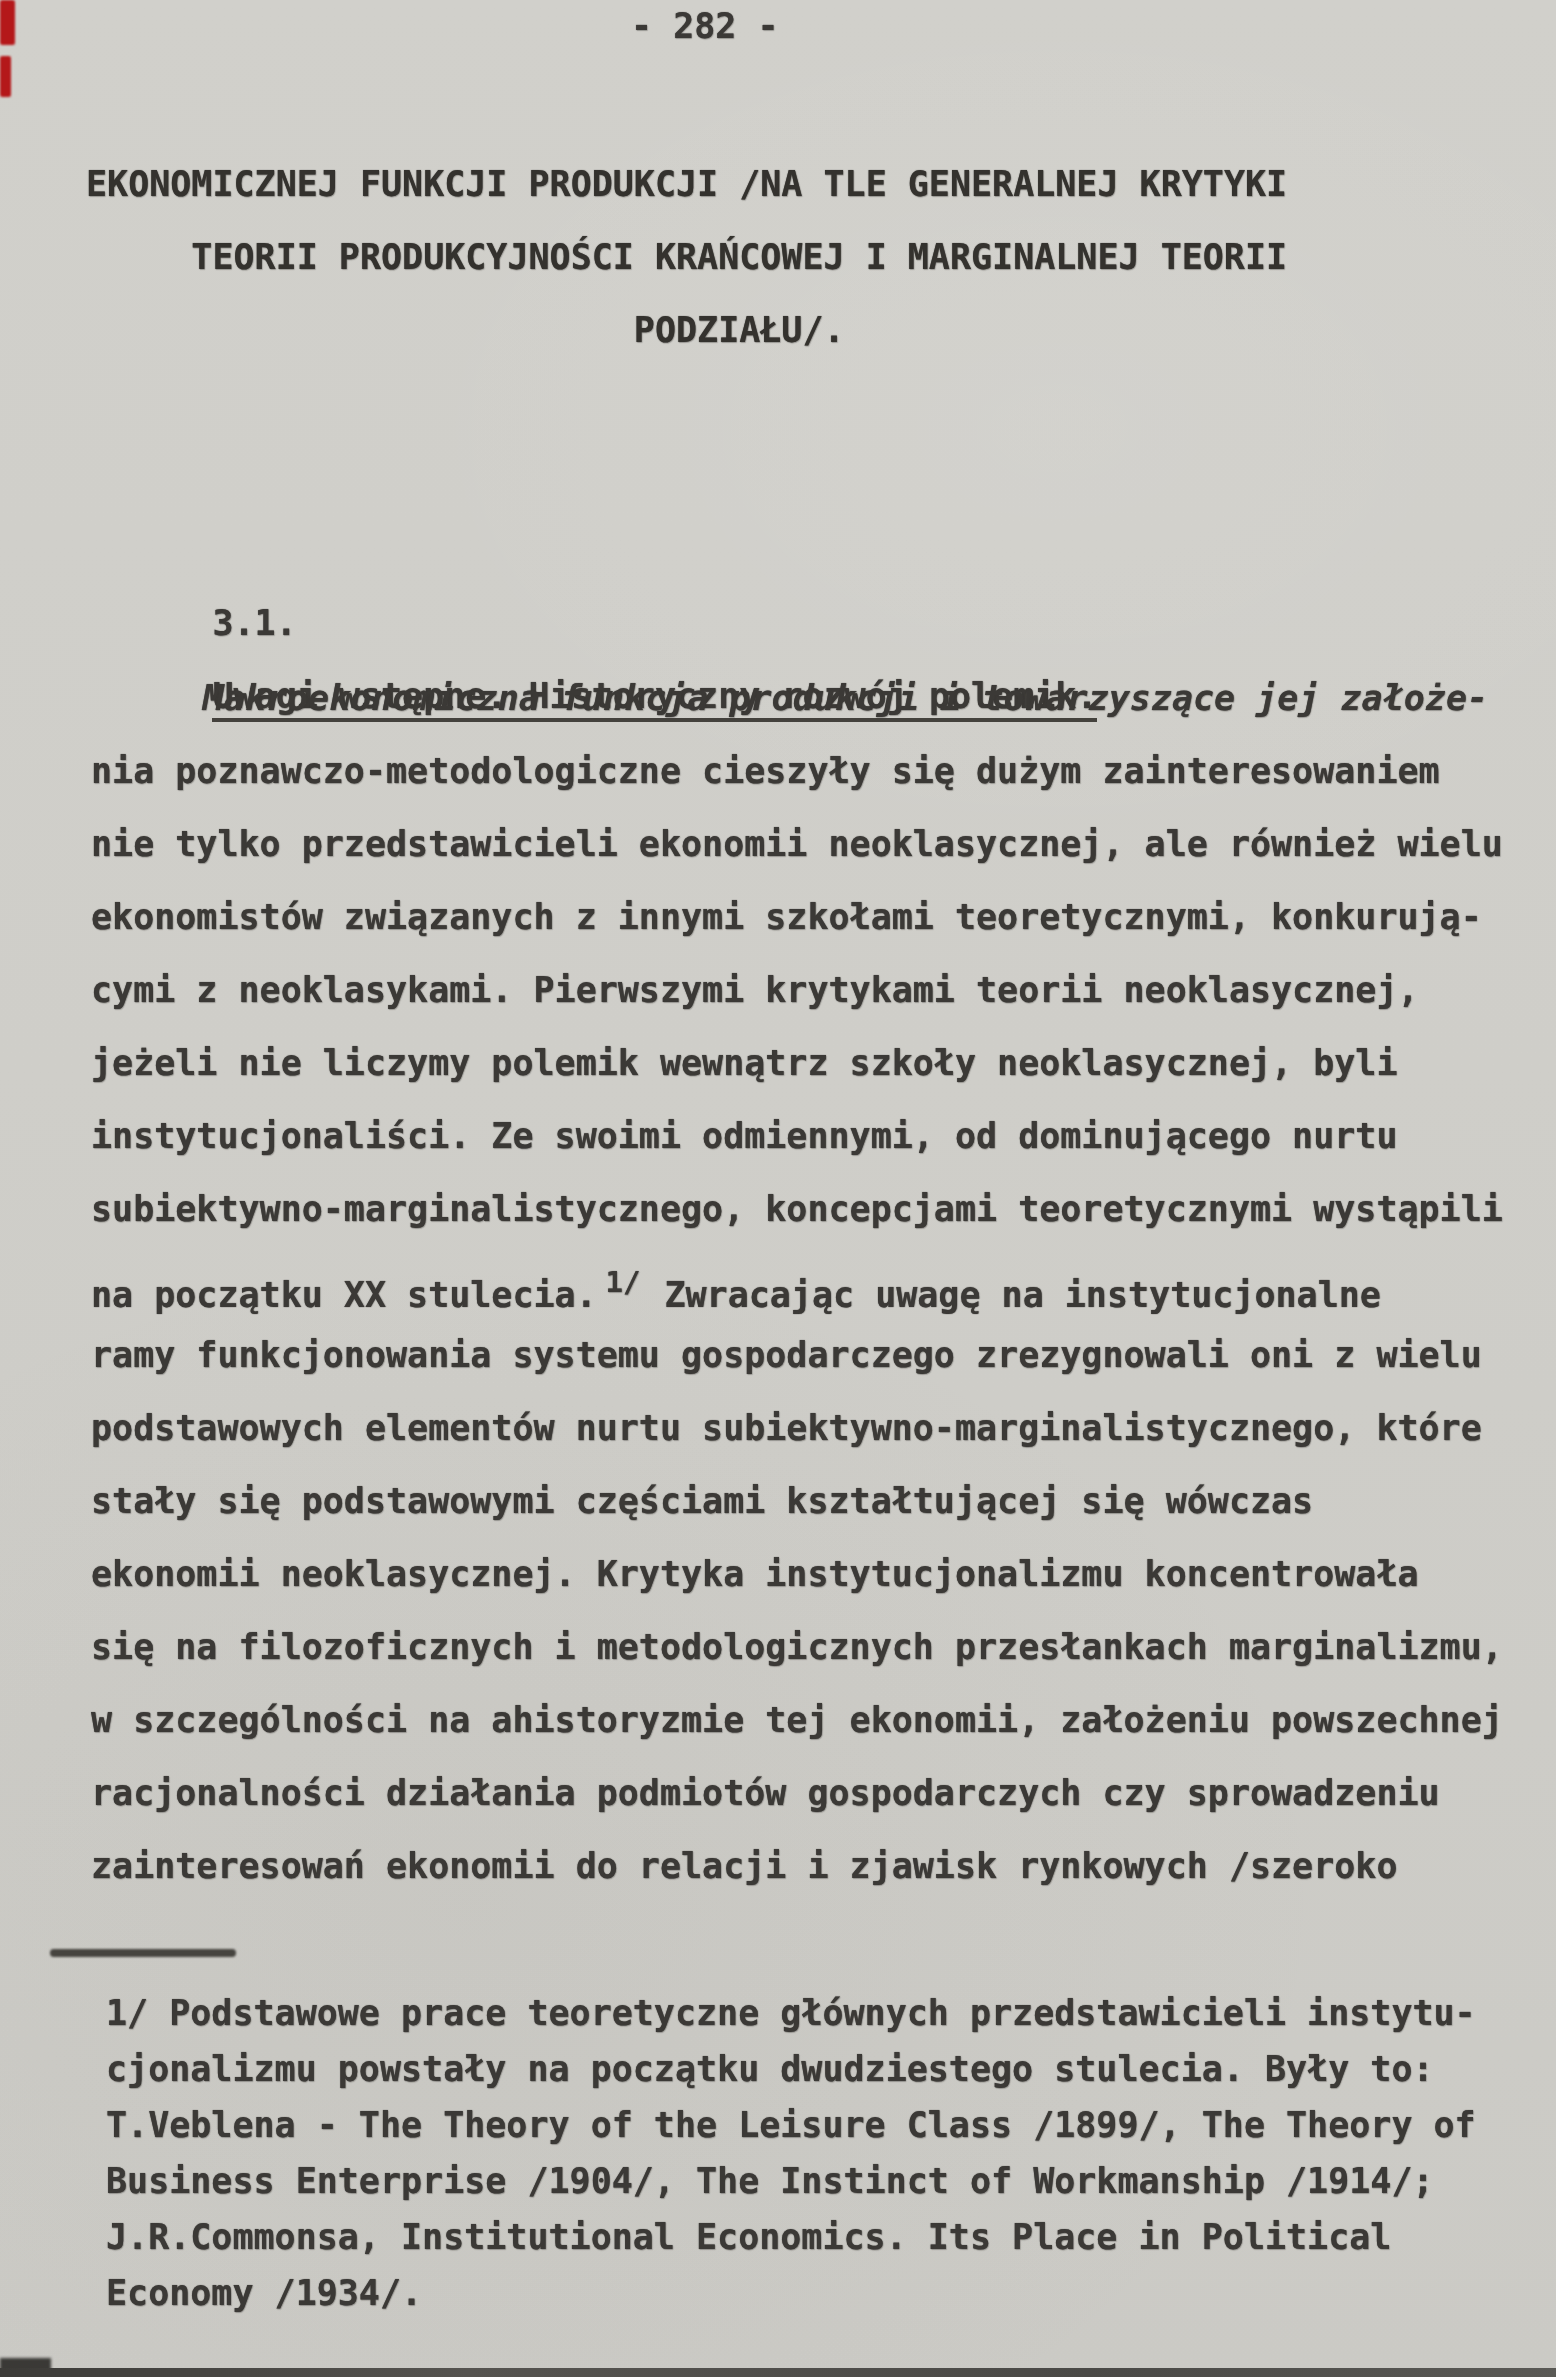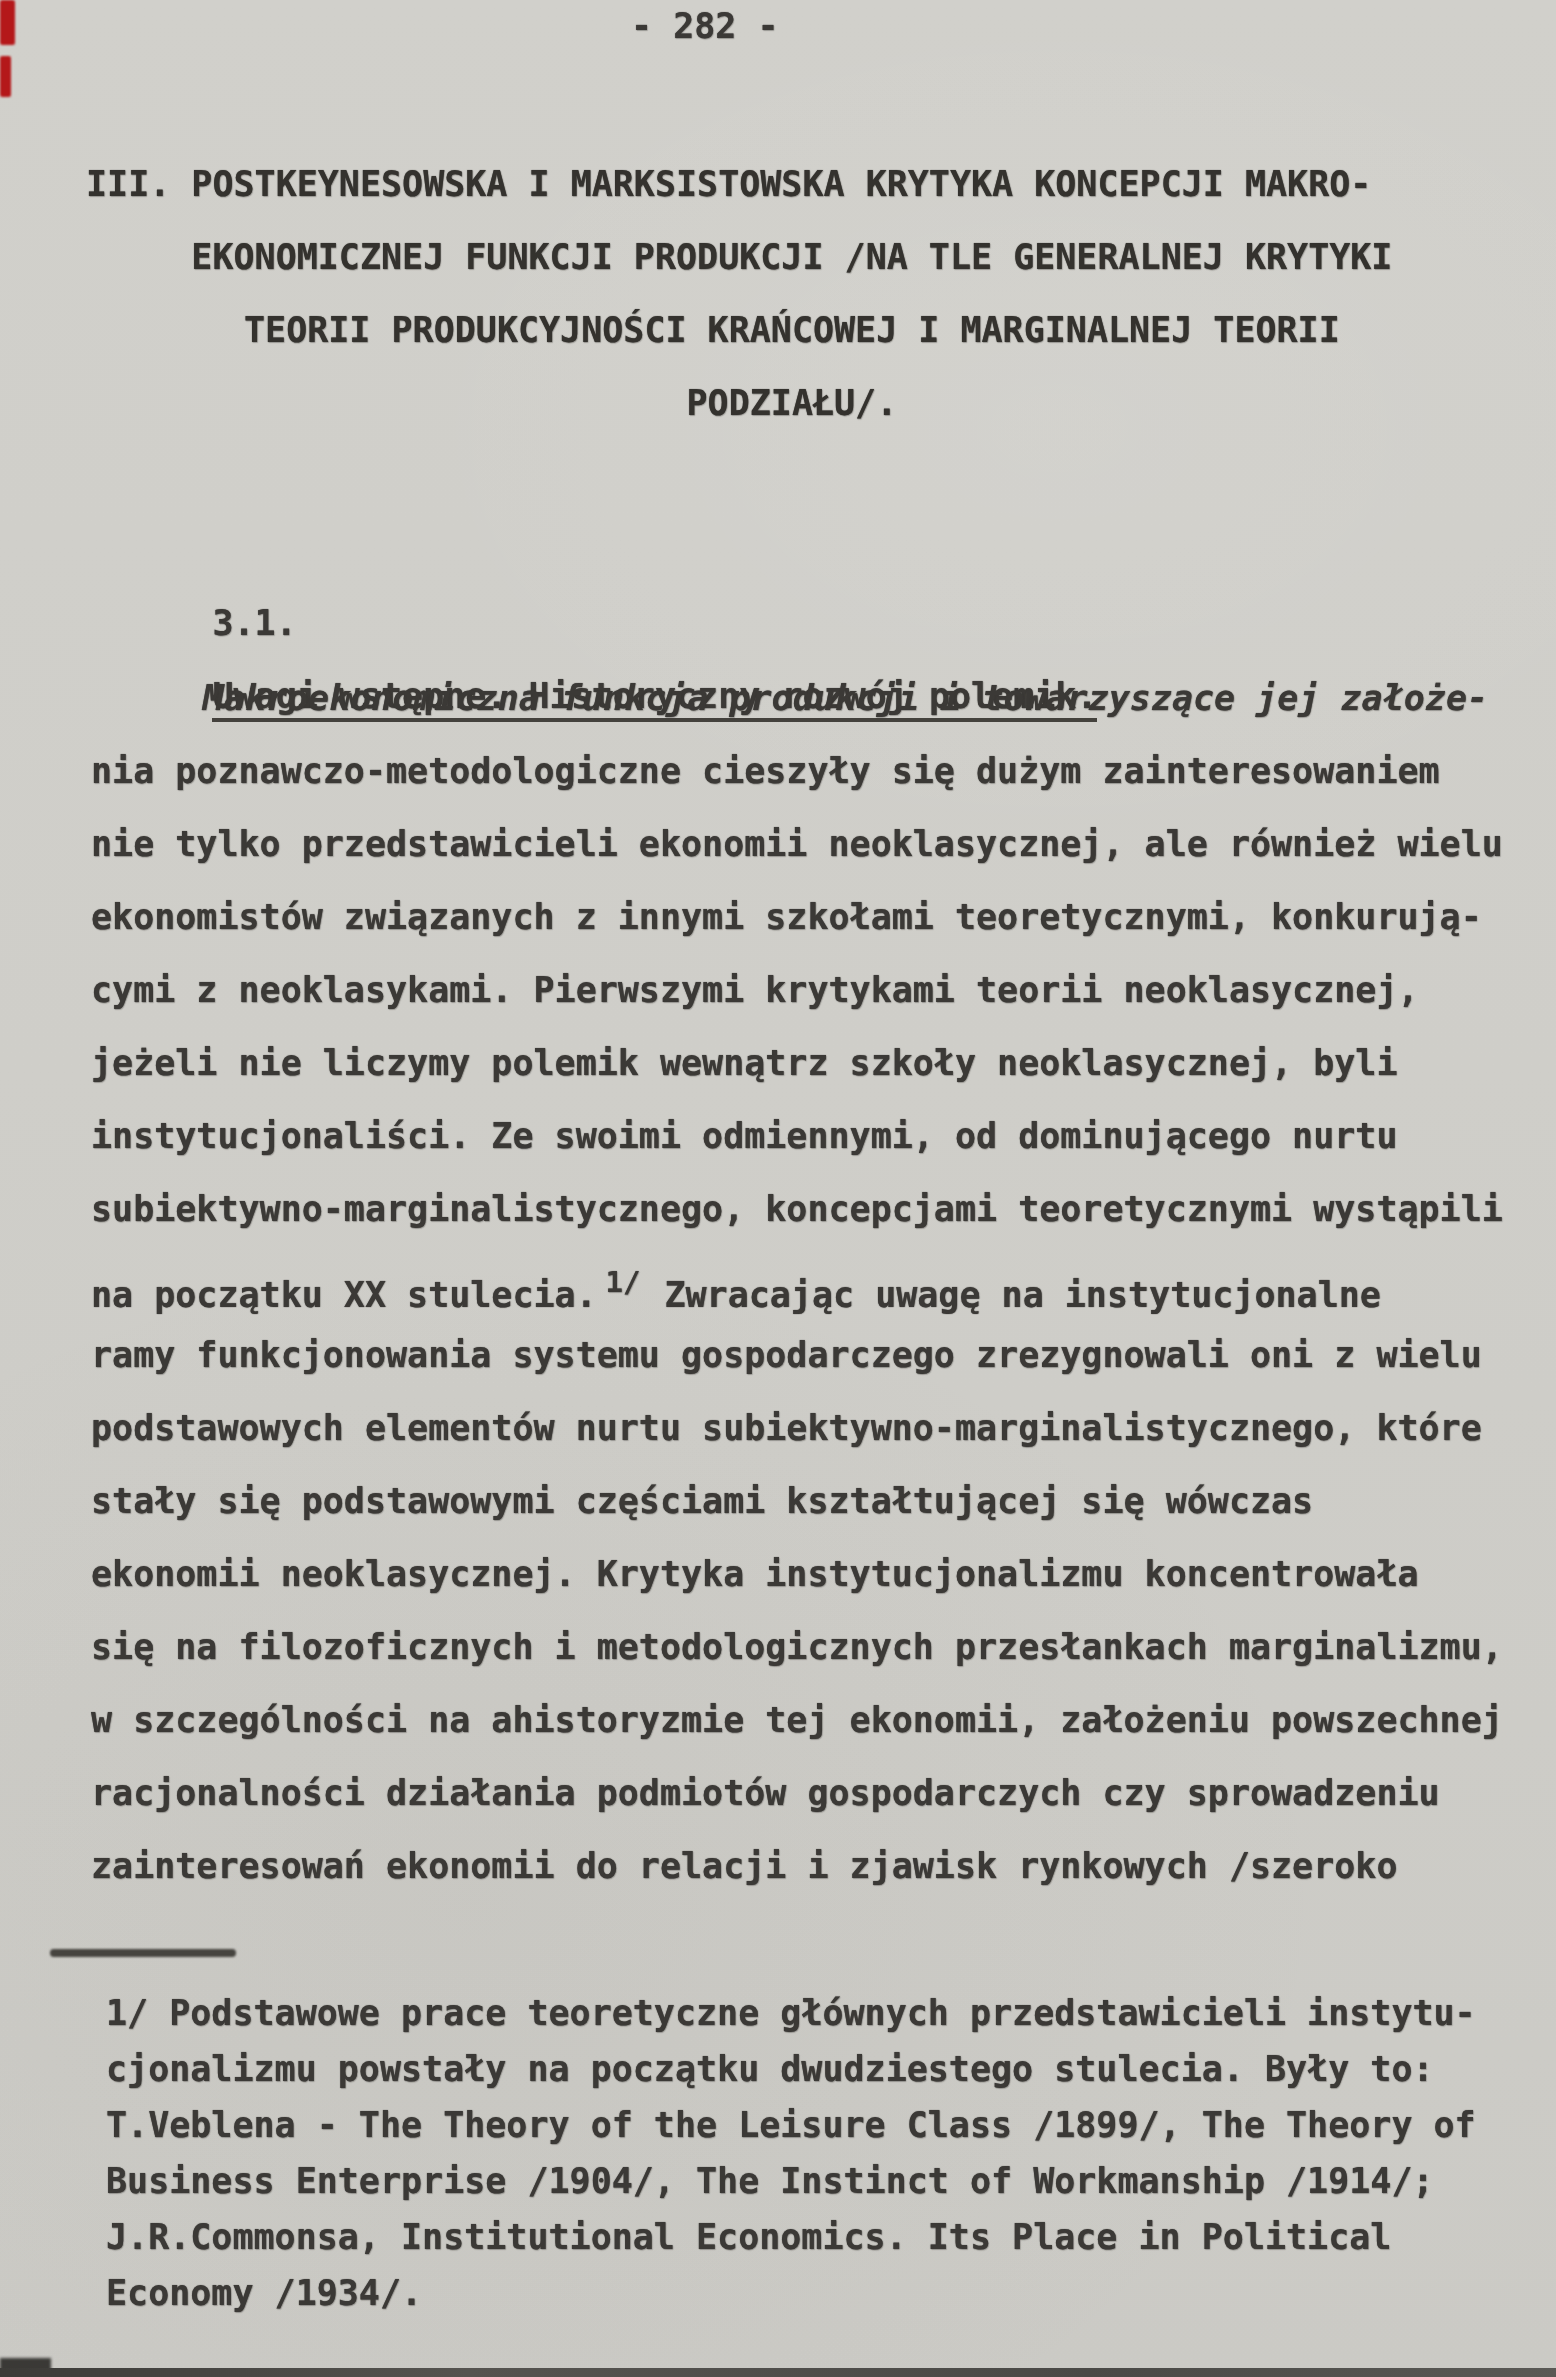--- a/index.html
+++ b/index.html
@@ -80,21 +80,21 @@
 
 <div id="page">
 
   <div class="red-mark m1"></div>
   <div class="red-mark m2"></div>
 
   <div class="text-layer">
 
     <div class="page-number">- 282 -</div>
 
-    <div class="chapter-heading"><div class="tline">III. POSTKEYNESOWSKA I MARKSISTOWSKA KRYTYKA KONCEPCJI MAKRO-</div><div class="tline">EKONOMICZNEJ FUNKCJI PRODUKCJI /NA TLE GENERALNEJ KRYTYKI</div><div class="tline">TEORII PRODUKCYJNOŚCI KRAŃCOWEJ I MARGINALNEJ TEORII</div><div class="tline">PODZIAŁU/.</div></div>
+    <div class="chapter-heading"><div class="tline">EKONOMICZNEJ FUNKCJI PRODUKCJI /NA TLE GENERALNEJ KRYTYKI</div><div class="tline">TEORII PRODUKCYJNOŚCI KRAŃCOWEJ I MARGINALNEJ TEORII</div><div class="tline">PODZIAŁU/.</div></div>
 
     <div class="section-heading">
       <span class="section-number">3.1.</span>
       <span class="section-title">Uwagi wstępne. Historyczny rozwój polemik.</span>
     </div>
 
     <div class="body-paragraph"><div class="tline indent"><span>Makroekonomiczna funkcja produkcji i towarzyszące jej założe-</span></div><div class="tline">nia poznawczo-metodologiczne cieszyły się dużym zainteresowaniem</div><div class="tline">nie tylko przedstawicieli ekonomii neoklasycznej, ale również wielu</div><div class="tline">ekonomistów związanych z innymi szkołami teoretycznymi, konkurują-</div><div class="tline">cymi z neoklasykami. Pierwszymi krytykami teorii neoklasycznej,</div><div class="tline">jeżeli nie liczymy polemik wewnątrz szkoły neoklasycznej, byli</div><div class="tline">instytucjonaliści. Ze swoimi odmiennymi, od dominującego nurtu</div><div class="tline">subiektywno-marginalistycznego, koncepcjami teoretycznymi wystąpili</div><div class="tline"><span>na początku XX stulecia.</span><sup class="fnref">1/</sup><span> Zwracając uwagę na instytucjonalne</span></div><div class="tline">ramy funkcjonowania systemu gospodarczego zrezygnowali oni z wielu</div><div class="tline">podstawowych elementów nurtu subiektywno-marginalistycznego, które</div><div class="tline">stały się podstawowymi częściami kształtującej się wówczas</div><div class="tline">ekonomii neoklasycznej. Krytyka instytucjonalizmu koncentrowała</div><div class="tline">się na filozoficznych i metodologicznych przesłankach marginalizmu,</div><div class="tline">w szczególności na ahistoryzmie tej ekonomii, założeniu powszechnej</div><div class="tline">racjonalności działania podmiotów gospodarczych czy sprowadzeniu</div><div class="tline">zainteresowań ekonomii do relacji i zjawisk rynkowych /szeroko</div></div>
 
     <div class="footnote-rule"></div>
 

